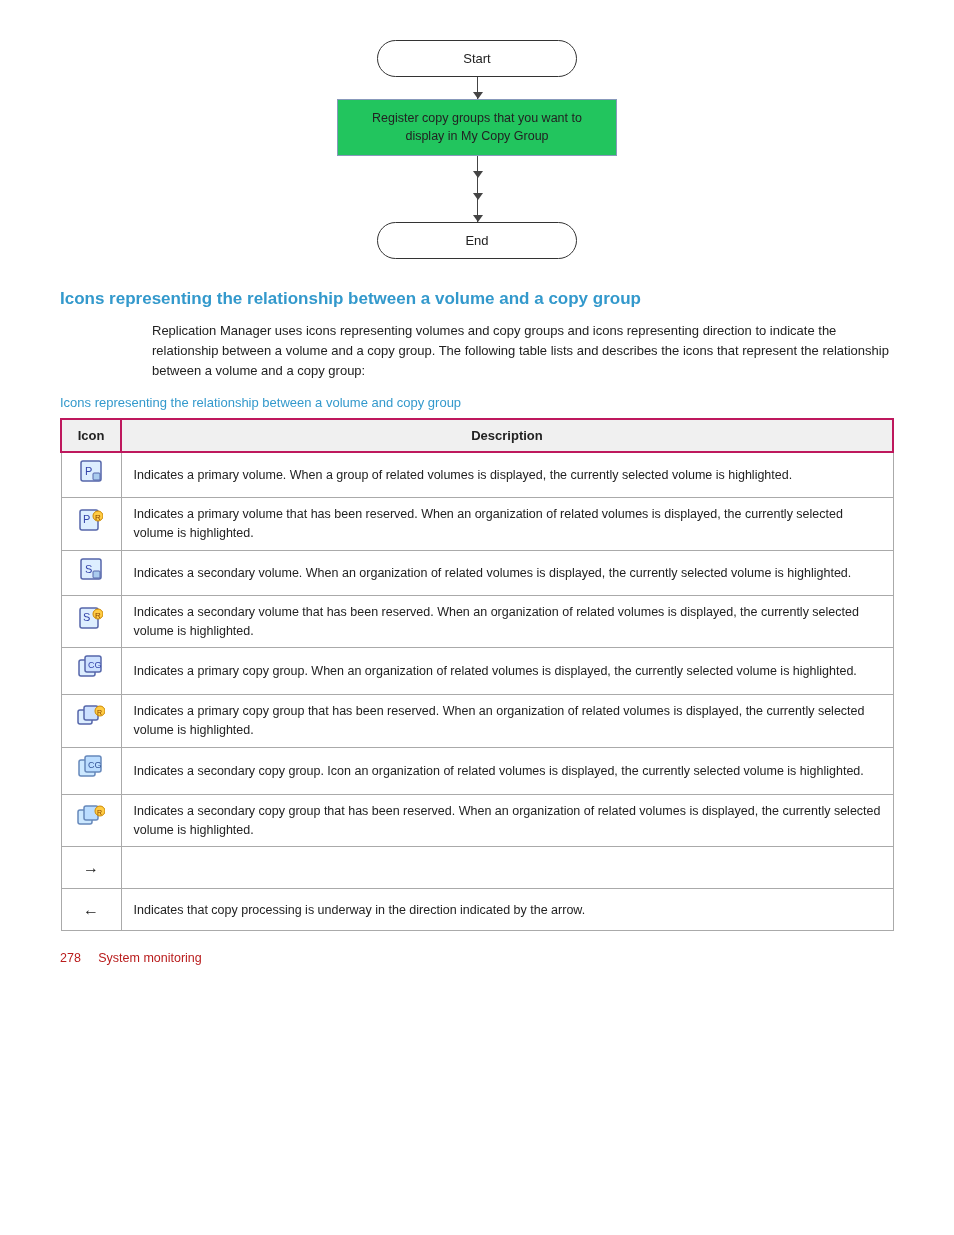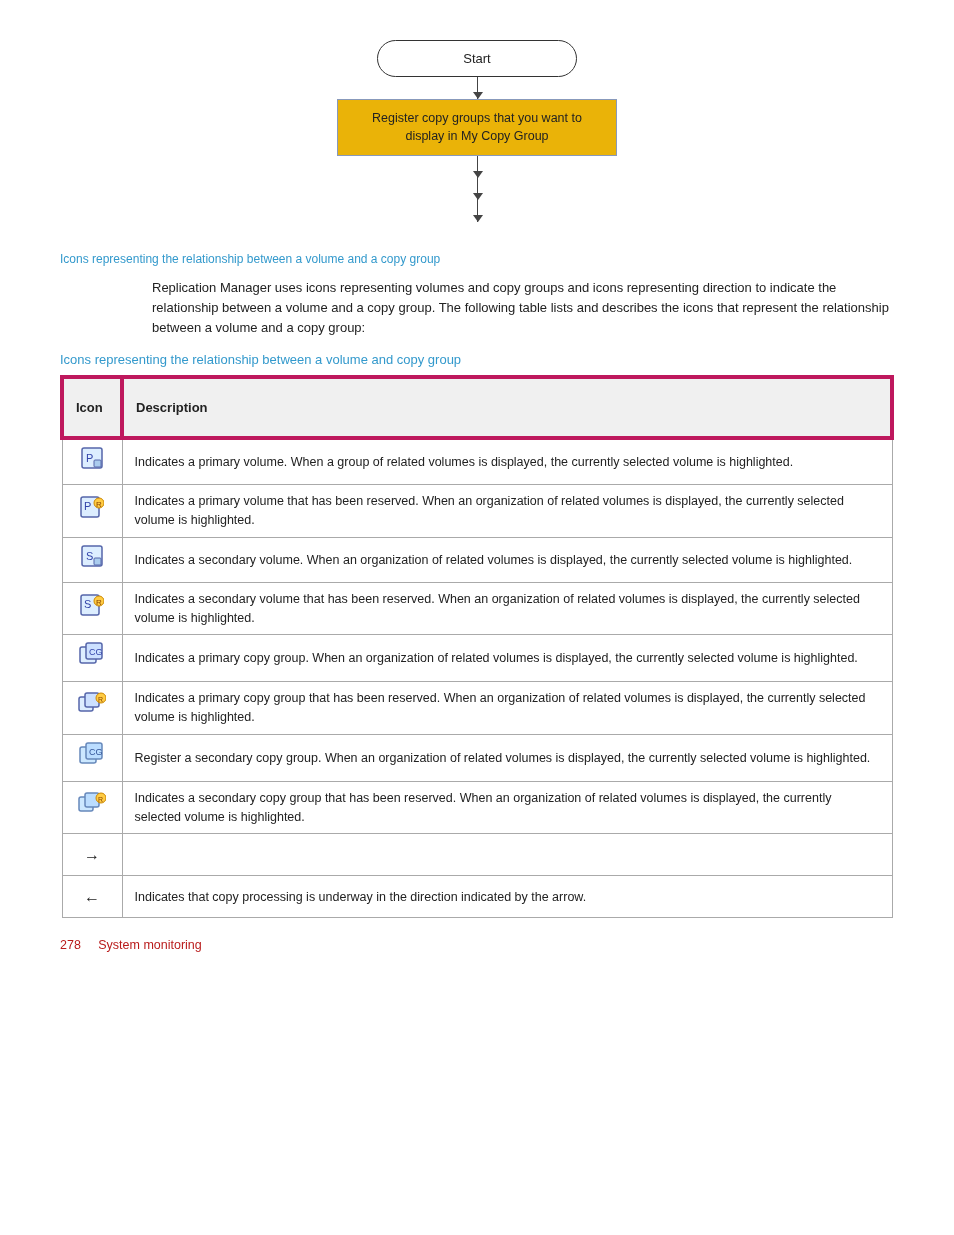--- a/index.html
+++ b/index.html
@@ -25,21 +25,21 @@
       border: 1.5px solid #333;
       border-radius: 30px;
       padding: 10px 50px;
       text-align: center;
       font-size: 13px;
       background: #fff;
       min-width: 200px;
     }
     .flow-box {
       border: 1.5px solid #8899bb;
-      background: #eab308;
+      background: #22c55e;
       padding: 10px 16px;
       text-align: center;
       font-size: 12.5px;
       min-width: 230px;
       max-width: 280px;
       line-height: 1.4;
     }
     .flow-arrow {
       width: 1px;
       height: 22px;
@@ -53,22 +53,22 @@
       bottom: 0;
       left: -4px;
       border-left: 5px solid transparent;
       border-right: 5px solid transparent;
       border-top: 7px solid #444;
     }
 
     
     .section-heading {
       color: #3399cc;
-      font-size: 12px;
-      font-weight: normal;
+      font-size: 17px;
+      font-weight: bold;
       margin: 20px 0 12px 0;
       border-bottom: none;
     }
 
     
     .body-text {
       font-size: 13px;
       line-height: 1.55;
       color: #222;
       margin: 0 0 14px 92px;
@@ -83,23 +83,23 @@
 
     
     .icon-table {
       border-collapse: collapse;
       width: 100%;
       margin: 6px 0 20px 0;
       border: 1.5px solid #444;
     }
     .icon-table th {
       background: #f0f0f0;
-      border: 4px solid #be185d;
-      padding: 21px 12px;
-      text-align: left;
+      border: 2px solid #be185d;
+      padding: 8px 12px;
+      text-align: center;
       font-weight: bold;
       font-size: 13px;
     }
     .icon-table td {
       border: 1px solid #aaa;
       padding: 7px 12px;
       font-size: 12.5px;
       vertical-align: middle;
       line-height: 1.5;
     }
@@ -138,20 +138,23 @@
   <div class="flow-start-end">
     <span>Start</span>
   </div>
   <div class="flow-arrow"></div>
   <div class="flow-box">
     <span>Register copy groups that you want to display in My Copy Group</span>
   </div>
   <div class="flow-arrow"></div>
   <div class="flow-arrow"></div>
   <div class="flow-arrow"></div>
+  <div class="flow-start-end">
+    <span>End</span>
+  </div>
 </div>
 
 <h2 class="section-heading">Icons representing the relationship between a volume and a copy group</h2>
 
 <p class="body-text">Replication Manager uses icons representing volumes and copy groups and icons representing direction to indicate the relationship between a volume and a copy group. The following table lists and describes the icons that represent the relationship between a volume and a copy group:</p>
 
 <p class="sub-heading">Icons representing the relationship between a volume and copy group</p>
 
 <table class="icon-table">
   <thead>
@@ -246,21 +249,21 @@
 
     <tr>
       <td class="icon-cell">
         <svg width="26" height="24" viewBox="0 0 26 24">
           <rect x="1" y="5" width="16" height="16" rx="2" fill="#cce8ff" stroke="#6688bb" stroke-width="1.5"></rect>
           <rect x="7" y="1" width="16" height="16" rx="2" fill="#bbddff" stroke="#6688bb" stroke-width="1.5"></rect>
           <text x="10" y="13" font-size="9" fill="#335599" font-family="Arial">CG</text>
         </svg>
       </td>
       <td>
-        <span>Register a secondary copy group. When an organization of related volumes is displayed, the currently selected volume is highlighted.</span>
+        <span>Indicates a secondary copy group. Icon an organization of related volumes is displayed, the currently selected volume is highlighted.</span>
       </td>
     </tr>
 
     <tr>
       <td class="icon-cell">
         <svg width="28" height="24" viewBox="0 0 28 24">
           <rect x="1" y="5" width="14" height="14" rx="2" fill="#cce8ff" stroke="#6688bb" stroke-width="1.5"></rect>
           <rect x="7" y="1" width="14" height="14" rx="2" fill="#bbddff" stroke="#6688bb" stroke-width="1.5"></rect>
           <circle cx="23" cy="6" r="5" fill="#ffcc44" stroke="#cc8800" stroke-width="1"></circle>
           <text x="20" y="10" font-size="7" fill="#884400" font-family="Arial">R</text>

